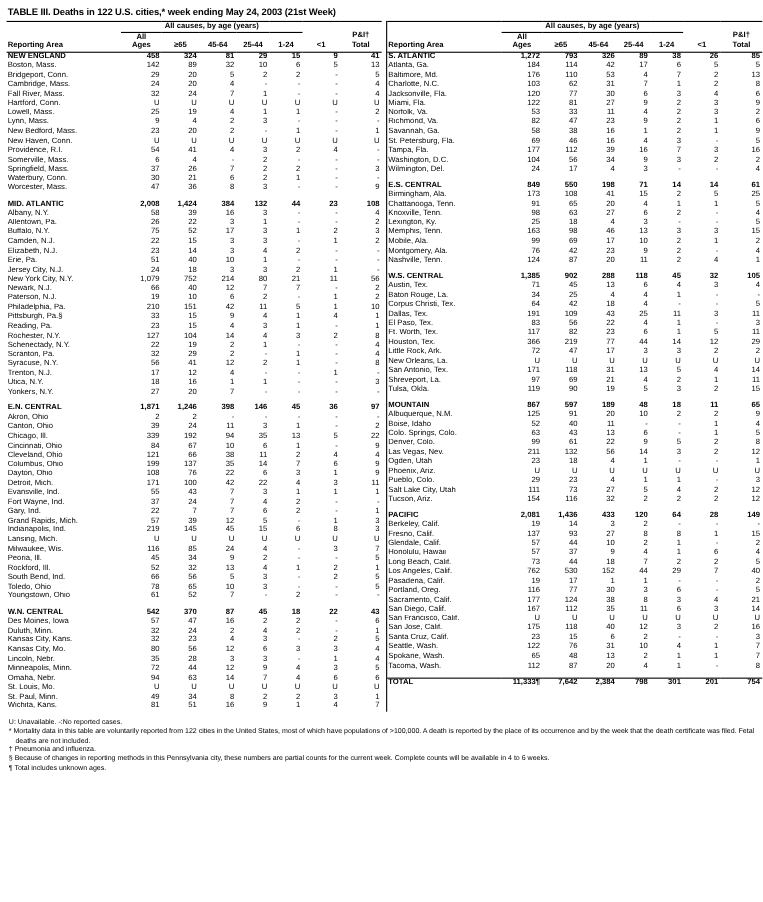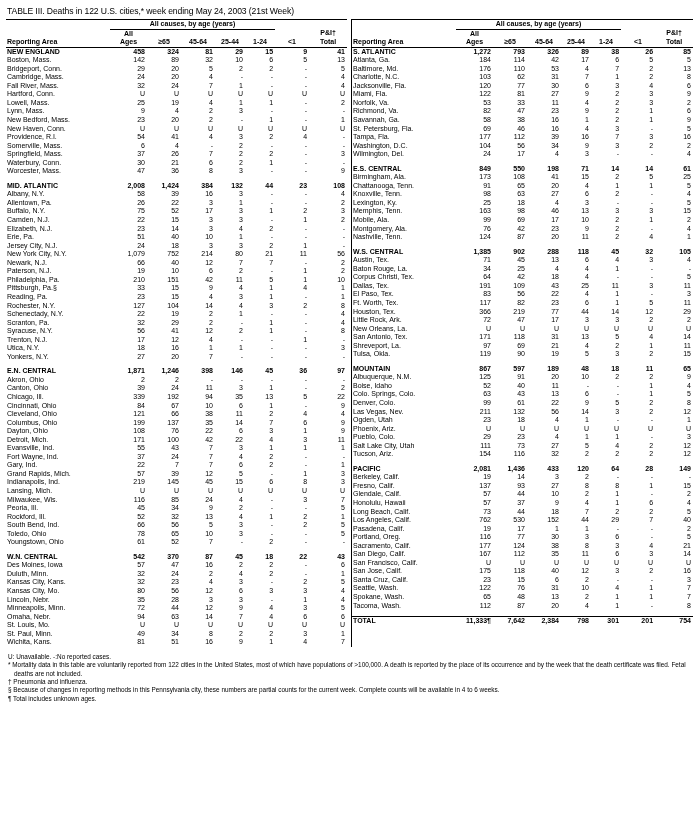--- a/index.html
+++ b/index.html
@@ -4,21 +4,21 @@
 <style>
   html,body{margin:0;padding:0;background:#fff;}
   body{
     width:694px;height:820px;
     font-family:"Liberation Sans", sans-serif;
     color:#000;
     font-size:7px;
     -webkit-font-smoothing:antialiased;
   }
   .page{position:relative;width:694px;height:820px;box-sizing:border-box;padding:4px 6px 0 6px;}
-  .title{font-size:8.6px;font-weight:normal;margin:2px 0 3px 1px;letter-spacing:-0.1px;}
+  .title{font-size:8.6px;font-weight:bold;margin:2px 0 3px 1px;letter-spacing:-0.1px;}
   table{border-collapse:collapse;}
   .main{width:100%;table-layout:fixed;}
   .main td{vertical-align:top;padding:0;}
   .col-left{width:341px;}
   .col-gap{width:4px;}
   .col-right{width:341px;}
 
   .dt{width:100%;border-collapse:collapse;table-layout:fixed;}
   .dt th,.dt td{padding:0 1px;font-size:7px;line-height:8.55px;}
   .dt th{font-weight:bold;}

